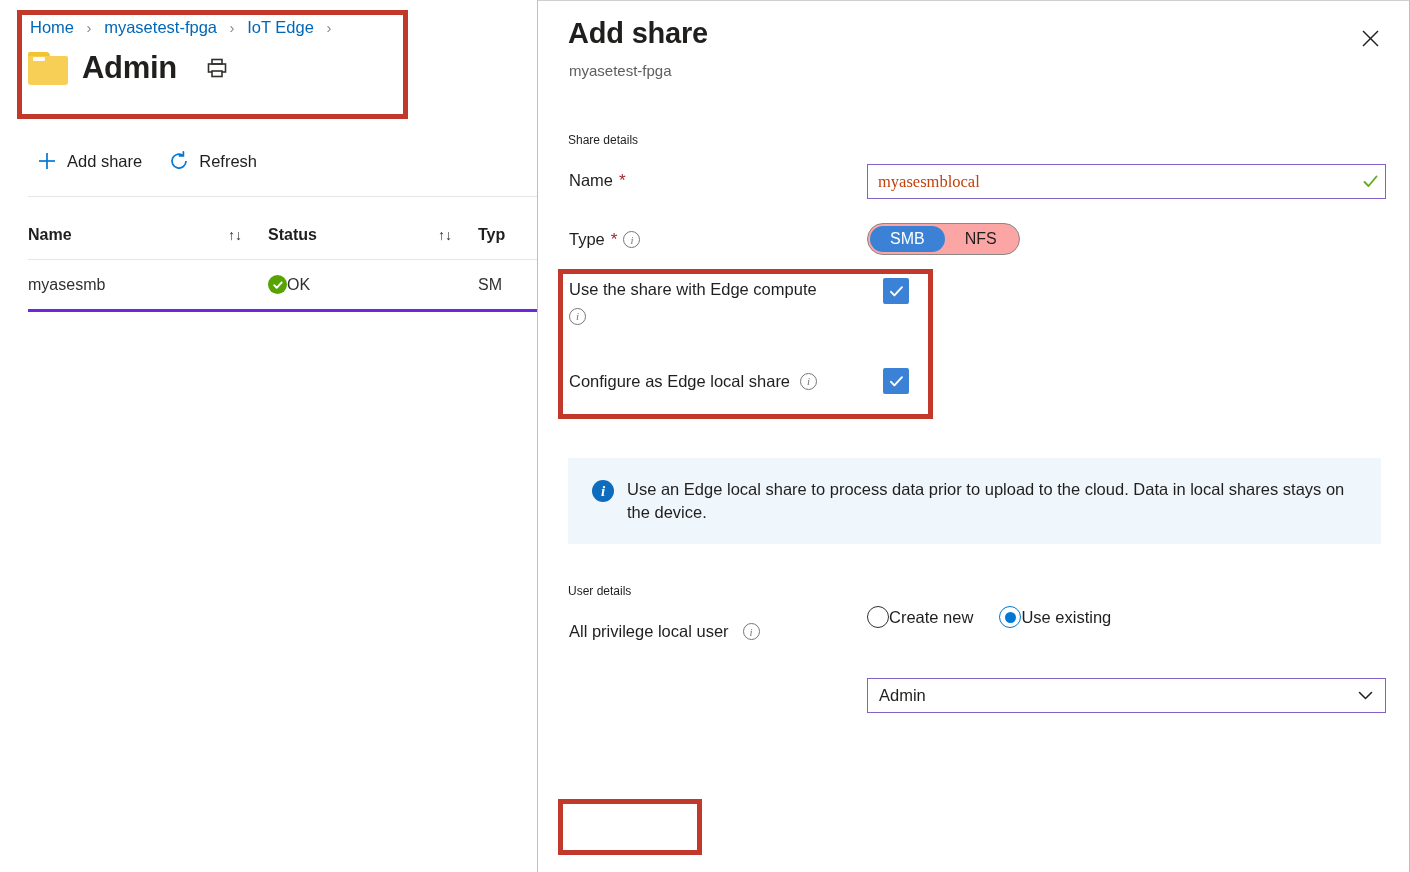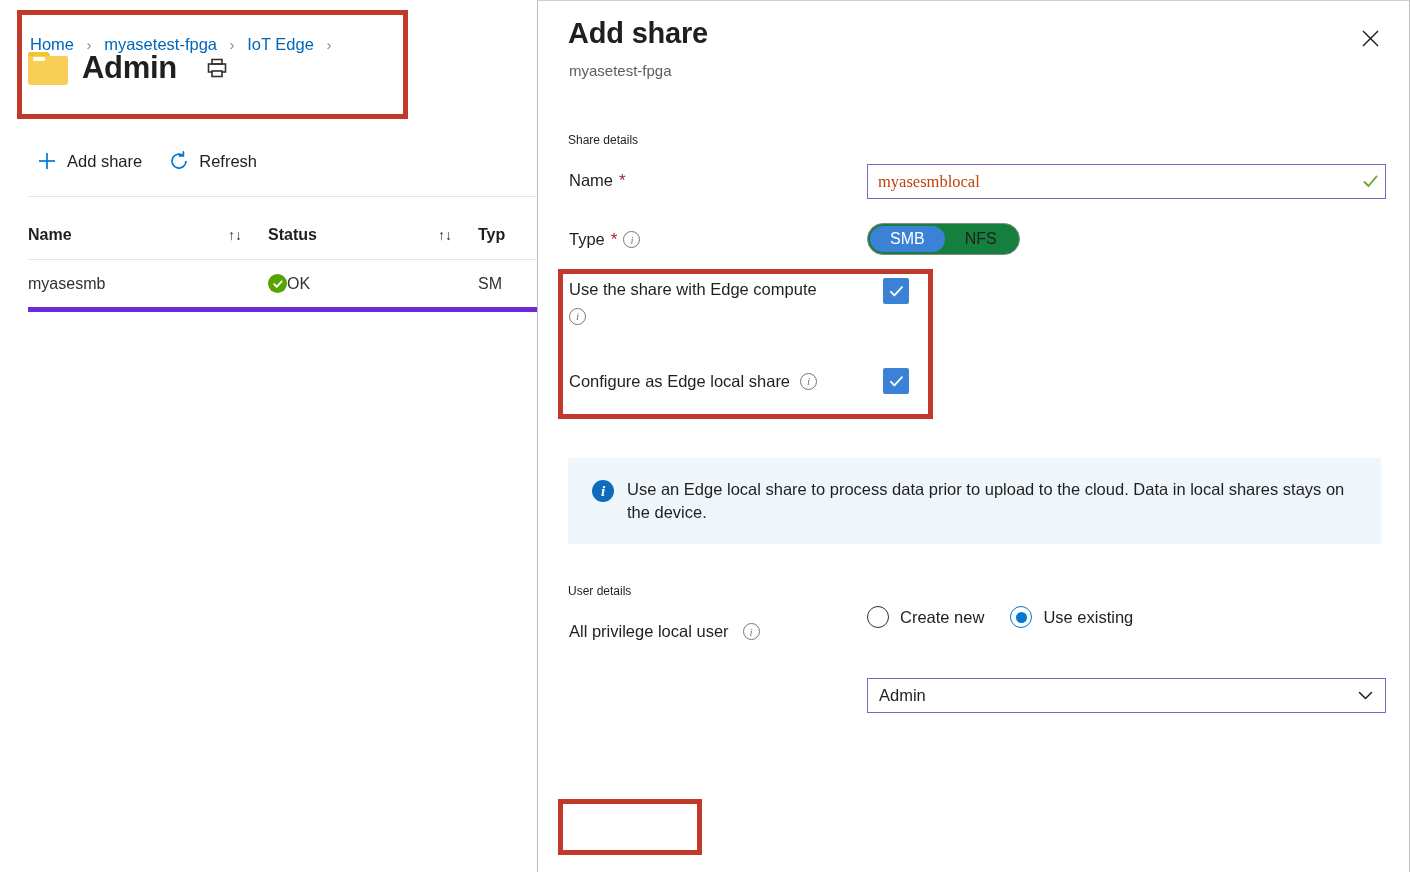--- a/index.html
+++ b/index.html
@@ -15,21 +15,21 @@
   #root { position: relative; width: 1410px; height: 872px; background:#fff; }
 
   
   #left-blade {
     position: absolute; left: 0; top: 0; width: 537px; height: 872px;
     background: #ffffff; overflow: hidden;
   }
 
   #breadcrumb {
     position: absolute; left: 30px; top: 18px;
-    font-size: 16.5px; color: #0067b8; white-space: nowrap; margin-top: 17px;
+    font-size: 16.5px; color: #0067b8; white-space: nowrap;
   }
   #breadcrumb .crumb { color: #0067b8; cursor: pointer; }
   #breadcrumb .crumb.home { color:#0067b8; }
   #breadcrumb .sep { color: #8a8886; margin: 0 8px; font-size: 15px; }
 
   #page-title-row {
     position: absolute; left: 28px; top: 50px;
     display: flex; align-items: center; gap: 14px;
   }
   .folder-icon { width: 40px; height: 33px; position: relative; flex: 0 0 auto; }
@@ -63,21 +63,21 @@
   }
 
   #grid { position: absolute; left: 28px; top: 210px; width: 540px; }
   #grid .hdr {
     display: flex; align-items: center; height: 50px;
     border-bottom: 1px solid #e6e6e6;
     font-size: 16px; font-weight: 700; color: #201f1e;
   }
   #grid .row {
     display: flex; align-items: center; height: 52px;
-    border-bottom: 5px solid #6d28d9;
+    border-bottom: 3px solid #6d28d9;
     font-size: 16px; color: #323130;
   }
   .col-name { width: 240px; flex:0 0 auto; }
   .col-status { width: 210px; flex:0 0 auto; }
   .col-type { width: 120px; flex:0 0 auto; }
   .sortarrows { font-size: 14px; color:#323130; font-weight:400; margin-left:auto; padding-right:26px; }
   .hdr .col-name, .hdr .col-status { display:flex; align-items:center; }
   .status-cell { display:flex; align-items:center; }
   .ok-badge {
     width: 19px; height: 19px; border-radius: 50%; background: #57a300;
@@ -132,21 +132,21 @@
     border:0; outline:0; flex:1; height:100%;
     font-size: 16.5px; color:#c2410c; padding: 0 10px;
     font-family:Liberation Serif, serif; background:transparent;
   }
   #name-valid { width: 30px; display:flex; align-items:center; justify-content:center; }
 
   
   #type-toggle {
     position:absolute; left: 329px; top: 112px;
     display:flex; align-items:center;
-    border:1.3px solid #8a8886; border-radius: 18px; height: 32px; background:#15803d;
+    border:1.3px solid #8a8886; border-radius: 18px; height: 32px; background:#fca5a5;
     overflow:hidden; padding: 2px;
   }
   .toggle-opt {
     height: 26px; border-radius: 14px; padding: 0 20px;
     display:flex; align-items:center; justify-content:center;
     font-size: 16px; color:#201f1e; cursor:pointer;
   }
   .toggle-opt.on { background:#3b82d6; color:#ffffff; }
 
   
@@ -165,21 +165,21 @@
   }
   #info-banner .bi {
     width: 22px; height: 22px; border-radius:50%; background:#0f6cbd;
     display:flex; align-items:center; justify-content:center; flex:0 0 auto; margin-top:2px;
     color:#fff; font-weight:700; font-size:15px; font-family:"Liberation Serif", serif; font-style: italic;
   }
   #info-banner .bt { font-size: 16.5px; color:#201f1e; line-height: 1.4; }
 
   
   .radio-group { position:absolute; left: 329px; top: 495px; display:flex; align-items:center; gap: 26px; }
-  .radio-opt { display:flex; align-items:center; gap: 11px; cursor:pointer; }
+  .radio-opt { display:flex; align-items:center; cursor:pointer; }
   .radio-ring {
     width: 22px; height: 22px; border-radius: 50%;
     border: 1.6px solid #323130; background:#fff; flex:0 0 auto;
     display:flex; align-items:center; justify-content:center;
   }
   .radio-ring.sel { border-color:#0078d4; }
   .radio-ring.sel::after { content:""; width: 11px; height: 11px; border-radius:50%; background:#0078d4; }
   .radio-label { font-size: 16.5px; color:#201f1e; }
 
   #user-select {

